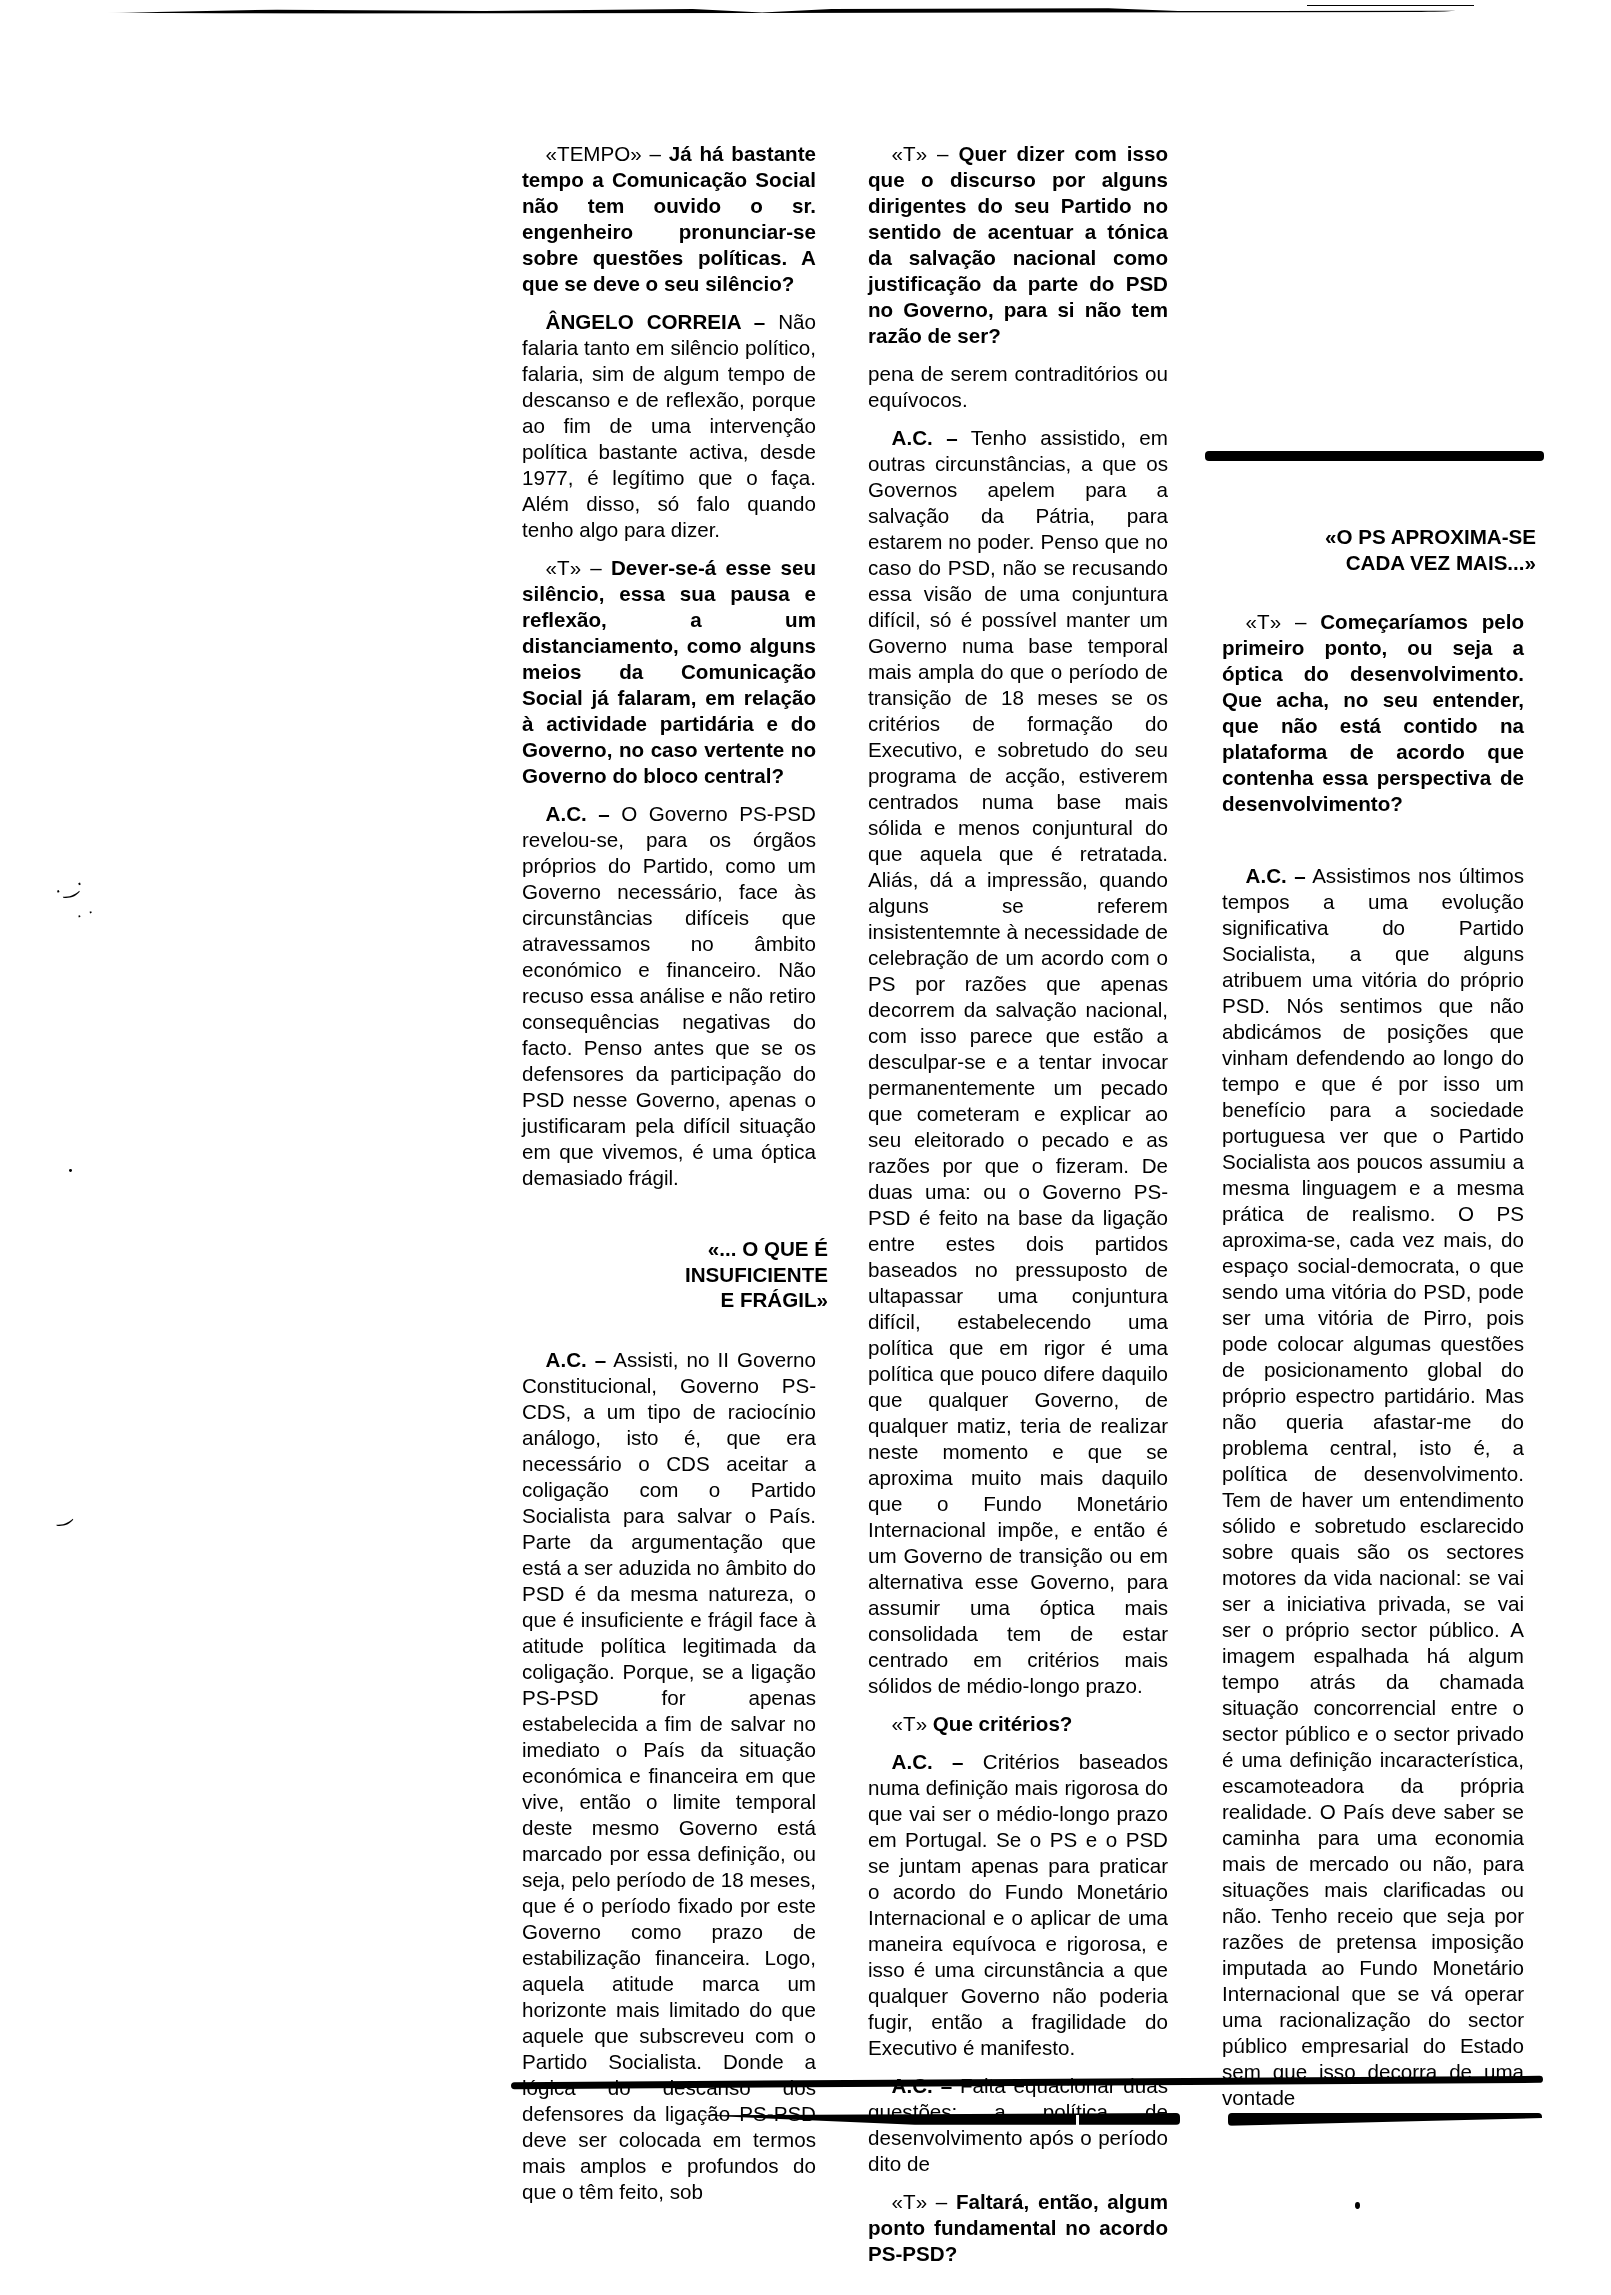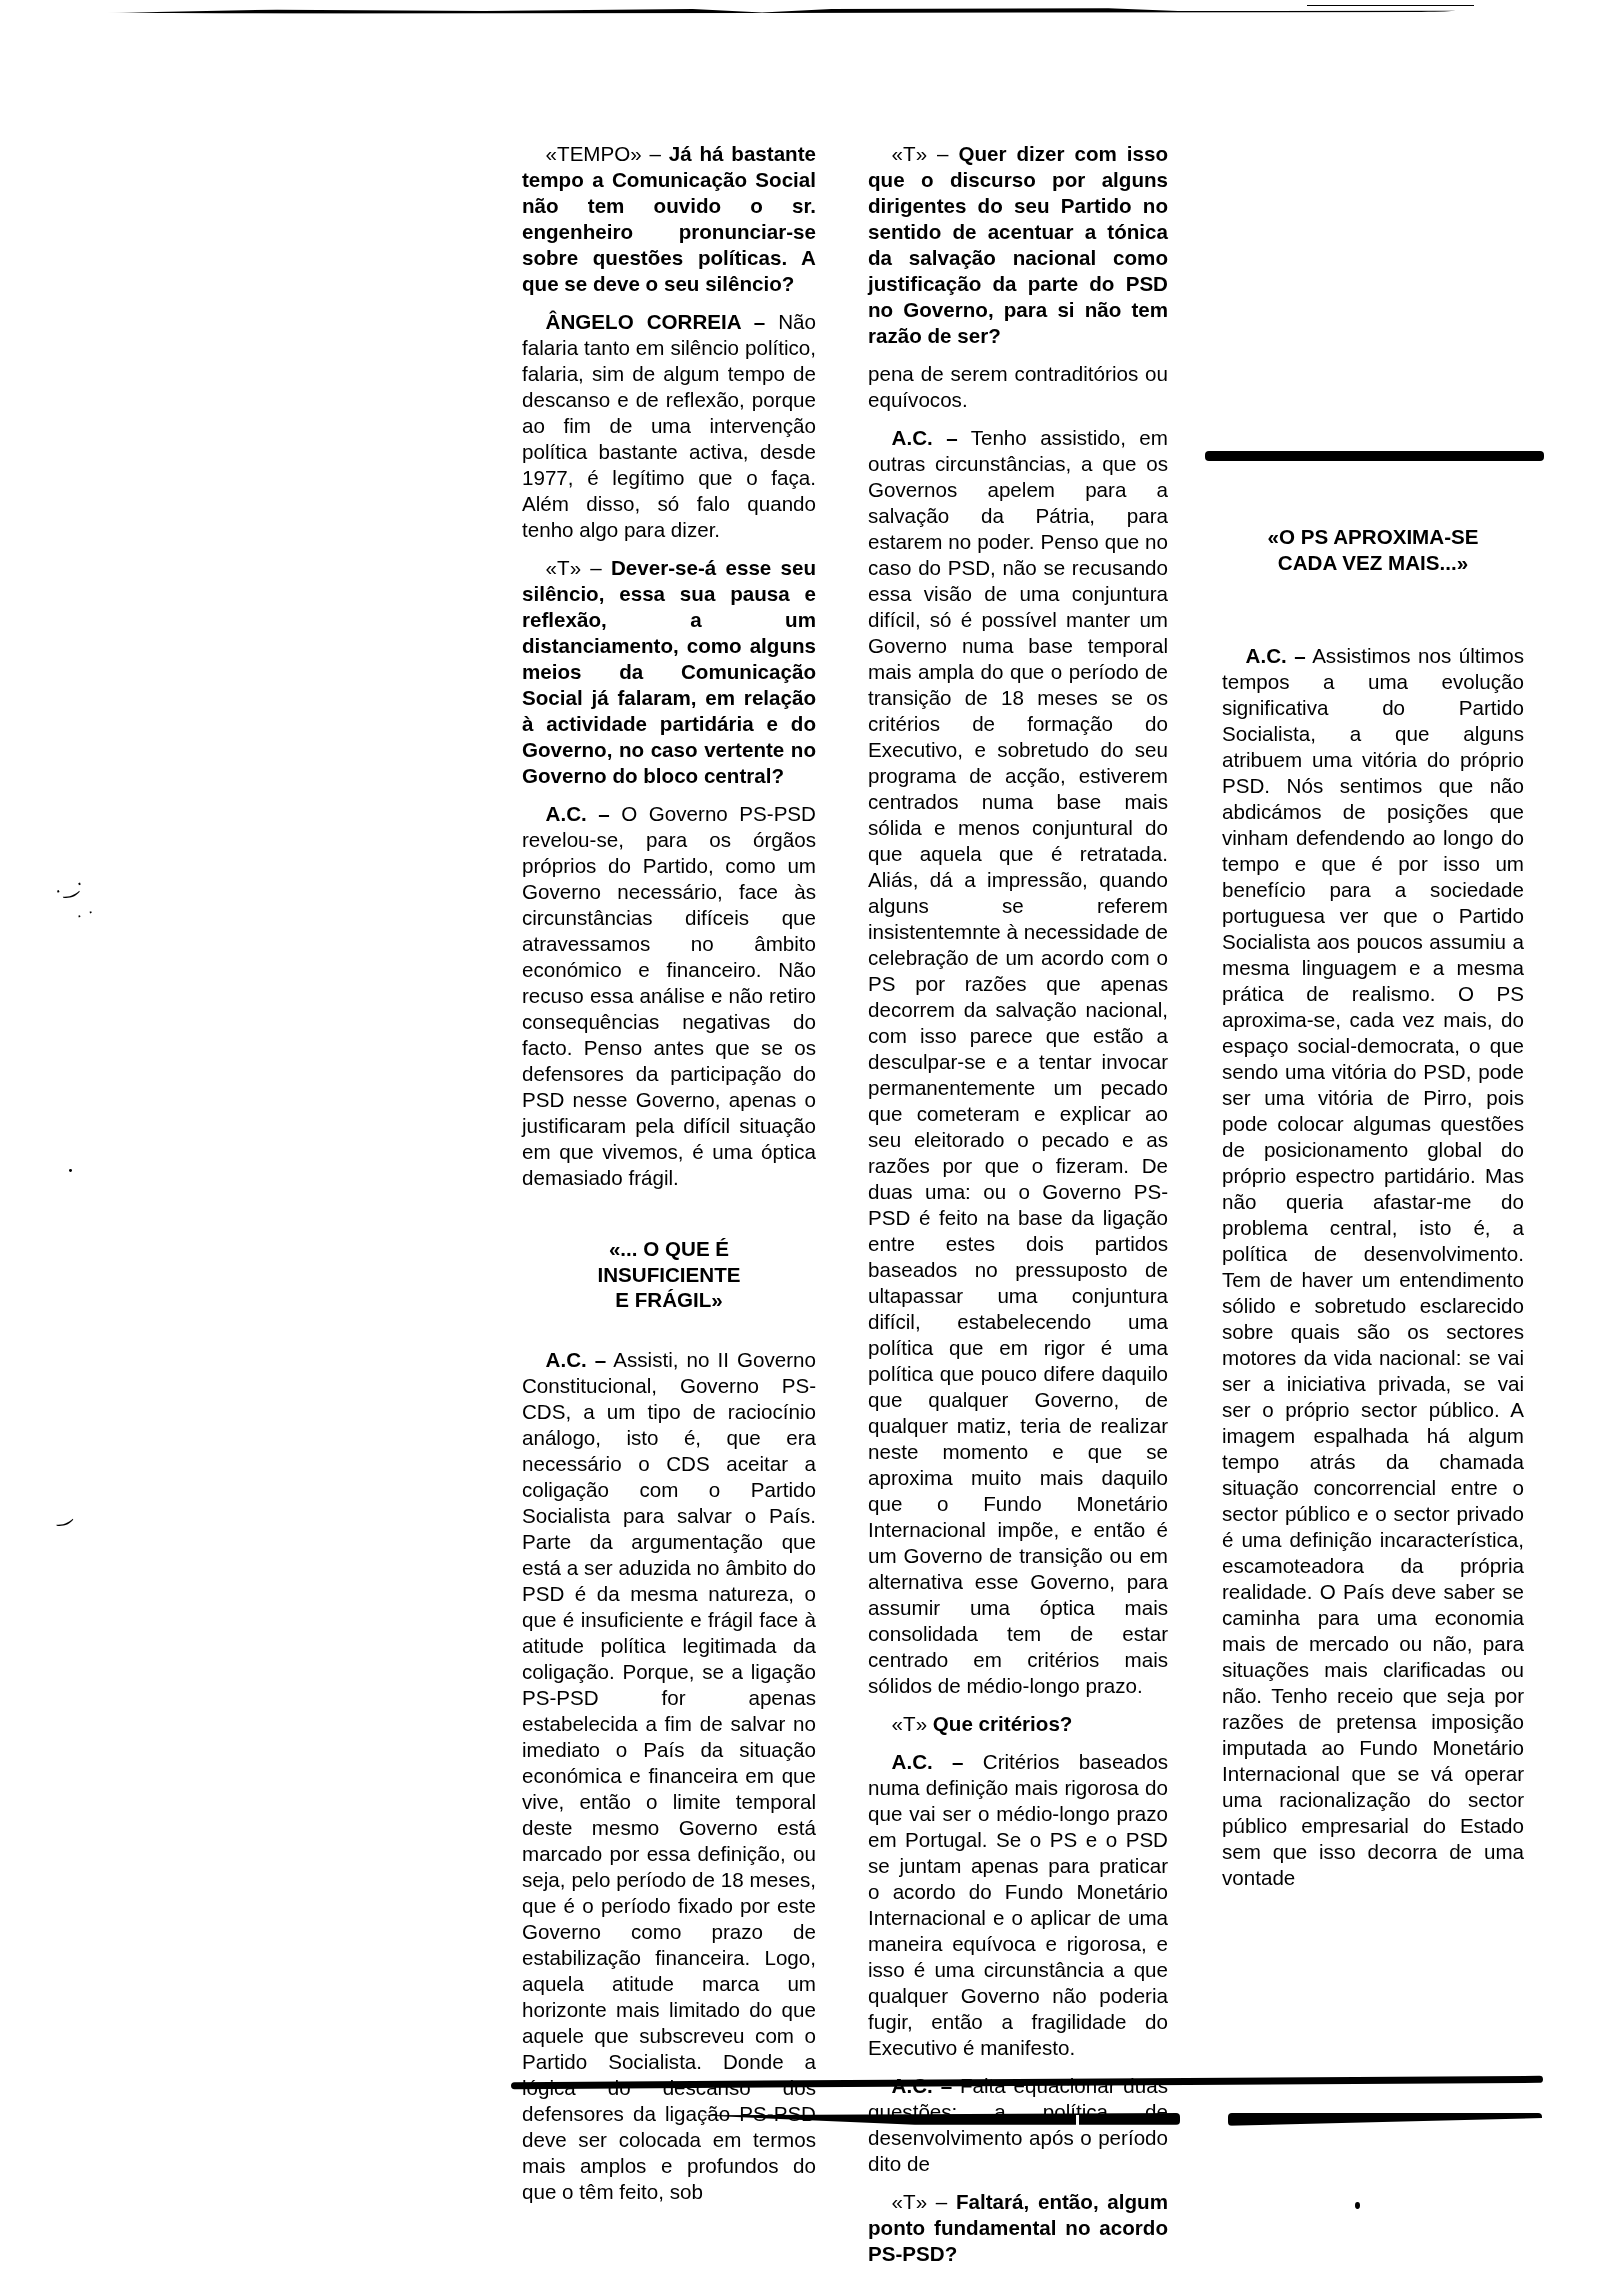--- a/index.html
+++ b/index.html
@@ -21,21 +21,21 @@
   #col-1 { left: 510px; top: 129px; width: 318px; }
   #col-2 { left: 856px; top: 129px; width: 324px; }
   #col-3 { left: 1210px; top: 480px; width: 326px; }
   .para { margin: 12px; text-indent: 23.6px; }
   .para.noindent { text-indent: 0; }
   .q { font-weight: bold; }
   .q .tag { font-weight: normal; }
   .ans .speaker { font-weight: bold; }
   .ans { font-weight: normal; }
   .subhead {
-    font-weight: bold; text-indent: 0; text-align: center;
+    font-weight: bold; text-indent: 0; text-align: right;
     margin: 45px 0 34px 0; line-height: 25.5px;
   }
   .gap { height: 21.6px; }
   .rule {
     position: absolute; background: #000; border-radius: 3.9px;
   }
   #rule-col3-top { left: 1205px; top: 451px; width: 339px; height: 9.8px; }
   #rule-bottom { left: 511px; top: 2079px; width: 1032px; height: 6.9px; transform: rotate(-0.35deg); }
   #rule-foot-left { left: 698px; top: 2113px; width: 482px; height: 11.8px; clip-path: polygon(0 20%, 100% 0, 100% 100%, 45% 100%); }
   #rule-foot-right { left: 1228px; top: 2113px; width: 314px; height: 12.8px; clip-path: polygon(0 0, 100% 0, 100% 40%, 0 100%); }
@@ -77,20 +77,21 @@
 </div>
 
 <div class="rule" id="rule-col3-top"></div>
 <div class="column" id="col-3">
 
   <div class="subhead" style="margin-top:44px;">
     <div>«O PS APROXIMA-SE</div>
     <div>CADA VEZ MAIS...»</div>
   </div>
 
+  <p class="para q"><span class="tag">«T» –</span> <span>Começaríamos pelo primeiro ponto, ou seja a óptica do desenvolvimento. Que acha, no seu entender, que não está contido na plataforma de acordo que contenha essa perspectiva de desenvolvimento?</span></p>
   <div class="gap"></div>
   <p class="para ans"><span class="speaker">A.C. –</span> <span>Assistimos nos últimos tempos a uma evolução significativa do Partido Socialista, a que alguns atribuem uma vitória do próprio PSD. Nós sentimos que não abdicámos de posições que vinham defendendo ao longo do tempo e que é por isso um benefício para a sociedade portuguesa ver que o Partido Socialista aos poucos assumiu a mesma linguagem e a mesma prática de realismo. O PS aproxima-se, cada vez mais, do espaço social-democrata, o que sendo uma vitória do PSD, pode ser uma vitória de Pirro, pois pode colocar algumas questões de posicionamento global do próprio espectro partidário. Mas não queria afastar-me do problema central, isto é, a política de desenvolvimento. Tem de haver um entendimento sólido e sobretudo esclarecido sobre quais são os sectores motores da vida nacional: se vai ser a iniciativa privada, se vai ser o próprio sector público. A imagem espalhada há algum tempo atrás da chamada situação concorrencial entre o sector público e o sector privado é uma definição incaracterística, escamoteadora da própria realidade. O País deve saber se caminha para uma economia mais de mercado ou não, para situações mais clarificadas ou não. Tenho receio que seja por razões de pretensa imposição imputada ao Fundo Monetário Internacional que se vá operar uma racionalização do sector público empresarial do Estado sem que isso decorra de uma vontade</span></p>
 </div>
 
 <div class="rule" id="rule-bottom"></div>
 <div class="rule" id="rule-foot-left"></div>
 <div class="page-mark"></div>
 <div class="rule" id="rule-foot-right"></div>
 
 <div class="margin-mark" style="left:54px; top:875px;">·‿·</div>

